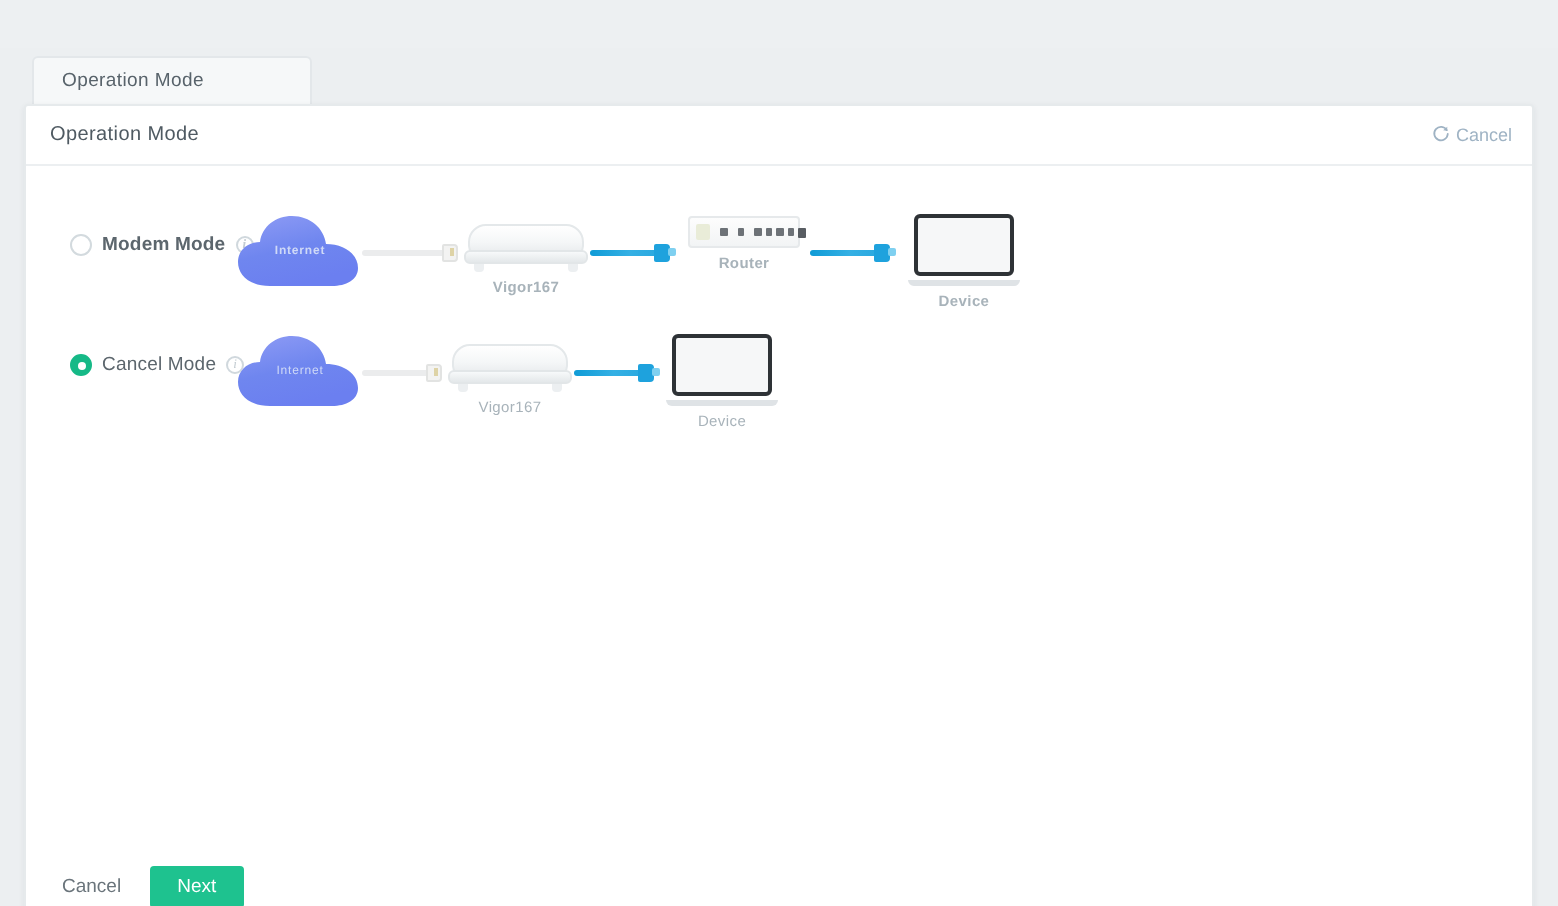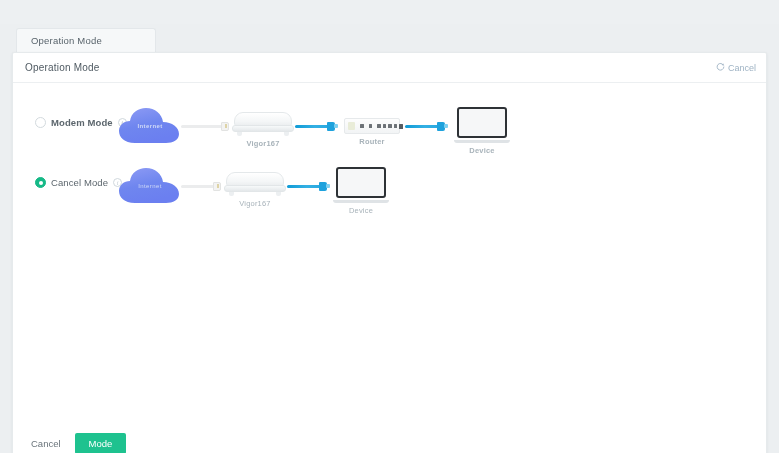--- a/index.html
+++ b/index.html
@@ -361,21 +361,21 @@
             <div class="modem-base"></div>
             <div class="modem-foot l"></div>
             <div class="modem-foot r"></div>
           </div>
           <div class="node-caption">Vigor167</div>
         </div>
 
         <div class="cable cable-blue" style="left:282px; top:24px; width:36px;"></div>
         <div class="plug plug-blue" style="left:314px; top:21px;"></div>
 
-        <div class="node" style="left:331px; top:17px;text-align:center;">
+        <div class="node" style="left:331px; top:7px;text-align:center;">
           <div class="router">
             <span class="router-panel"></span>
             <span class="port gap"></span>
             <span class="port gap"></span>
             <span class="port gap"></span>
             <span class="port"></span>
             <span class="port"></span>
             <span class="port"></span>
             <span class="router-right"></span>
           </div>
@@ -440,17 +440,17 @@
             <div class="laptop-base"></div>
           </div>
           <div class="node-caption">Device</div>
         </div>
       </div>
 
     </div>
 
     <div class="card-footer">
       <button class="btn-cancel">Cancel</button>
-      <button class="btn-next">Mode</button>
+      <button class="btn-next">Next</button>
     </div>
 
   </div>
 </div>
 
 </body></html>

